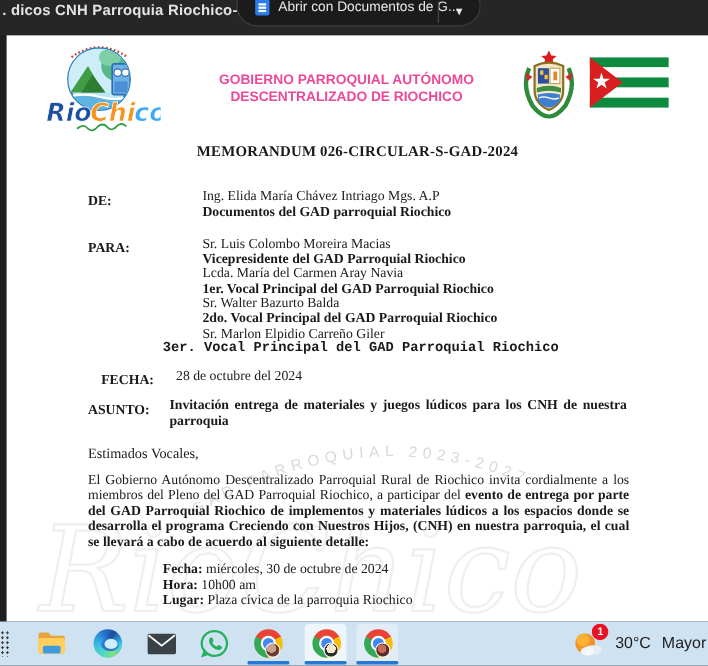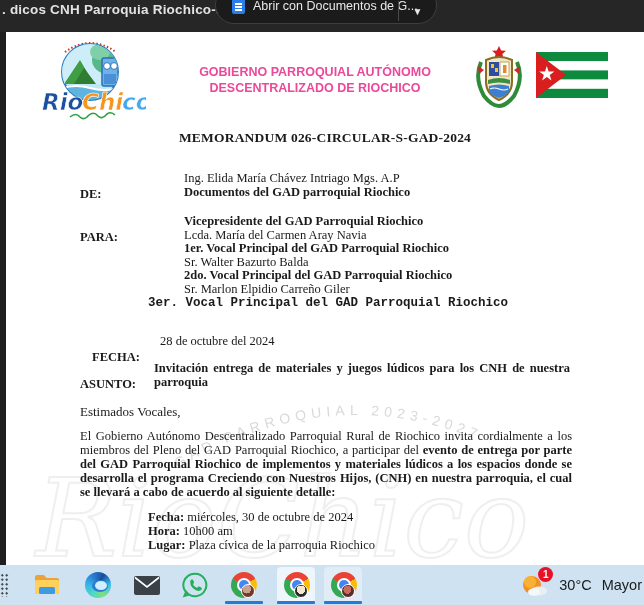--- a/index.html
+++ b/index.html
@@ -25,21 +25,21 @@
   
   .letterhead { position:absolute; left:0; top:6px; width:100%; height:86px; }
   .logo { position:absolute; left:34px; top:0; width:106px; height:84px; }
   .green-title { position:absolute; left:150px; right:170px; top:26px; text-align:center; color:#ec4899; font-family:"Liberation Sans",sans-serif; font-weight:bold; font-size:12.5px; line-height:16px; }
   .crest { position:absolute; right:120px; top:6px; width:50px; height:64px; }
   .flagbox { position:absolute; right:36px; top:14px; width:72px; height:46px; }
 
   
   .memo-title { position:absolute; left:0; width:100%; top:98px; text-align:center; font-weight:bold; font-size:13.5px; letter-spacing:.2px; }
   .fieldrow { position:absolute; left:74px; right:74px; font-size:12.5px; line-height:13.6px; }
-  .flabel { position:absolute; left:0; top:16px; font-weight:bold;text-align:center; }
+  .flabel { position:absolute; left:0; top:4px; font-weight:bold;text-align:center; }
   .fvalue { margin-left:104px; }
   .b { font-weight:bold; }
   .asunto-value { margin-left:74px; text-align:justify; font-weight:bold; text-indent:0; }
   .asunto-wrap .flabel { font-weight:bold; }
   .salutation { position:absolute; left:74px; top:372px; font-size:13px; }
   .bodypara { position:absolute; left:74px; right:72px; top:398px; font-size:12.5px; line-height:13.9px; text-align:justify; }
   .details { position:absolute; left:142px; top:478px; font-size:12.5px; line-height:14.2px; }
   .details .dl { font-weight:bold; }
 
   
@@ -168,20 +168,21 @@
       <div class="memo-title">MEMORANDUM 026-CIRCULAR-S-GAD-2024</div>
 
       <div class="fieldrow" style="top:140px;">
         <span class="flabel">DE:</span>
         <div class="fvalue">Ing. Elida María Chávez Intriago Mgs. A.P</div>
         <div class="fvalue b">Documentos del GAD parroquial Riochico</div>
       </div>
 
       <div class="fieldrow" style="top:183px;">
         <span class="flabel">PARA:</span>
+        <div class="fvalue">Sr. Luis Colombo Moreira Macias</div>
         <div class="fvalue b">Vicepresidente del GAD Parroquial Riochico</div>
         <div class="fvalue">Lcda. María del Carmen Aray Navia</div>
         <div class="fvalue b">1er. Vocal Principal del GAD Parroquial Riochico</div>
         <div class="fvalue">Sr. Walter Bazurto Balda</div>
         <div class="fvalue b">2do. Vocal Principal del GAD Parroquial Riochico</div>
         <div class="fvalue">Sr. Marlon Elpidio Carreño Giler</div>
         <div class="fvalue b" style="margin-left:68px;font-family:Liberation Mono, monospace;">3er. Vocal Principal del GAD Parroquial Riochico</div>
       </div>
 
       <div class="fieldrow" style="top:303px; left:86px;">

